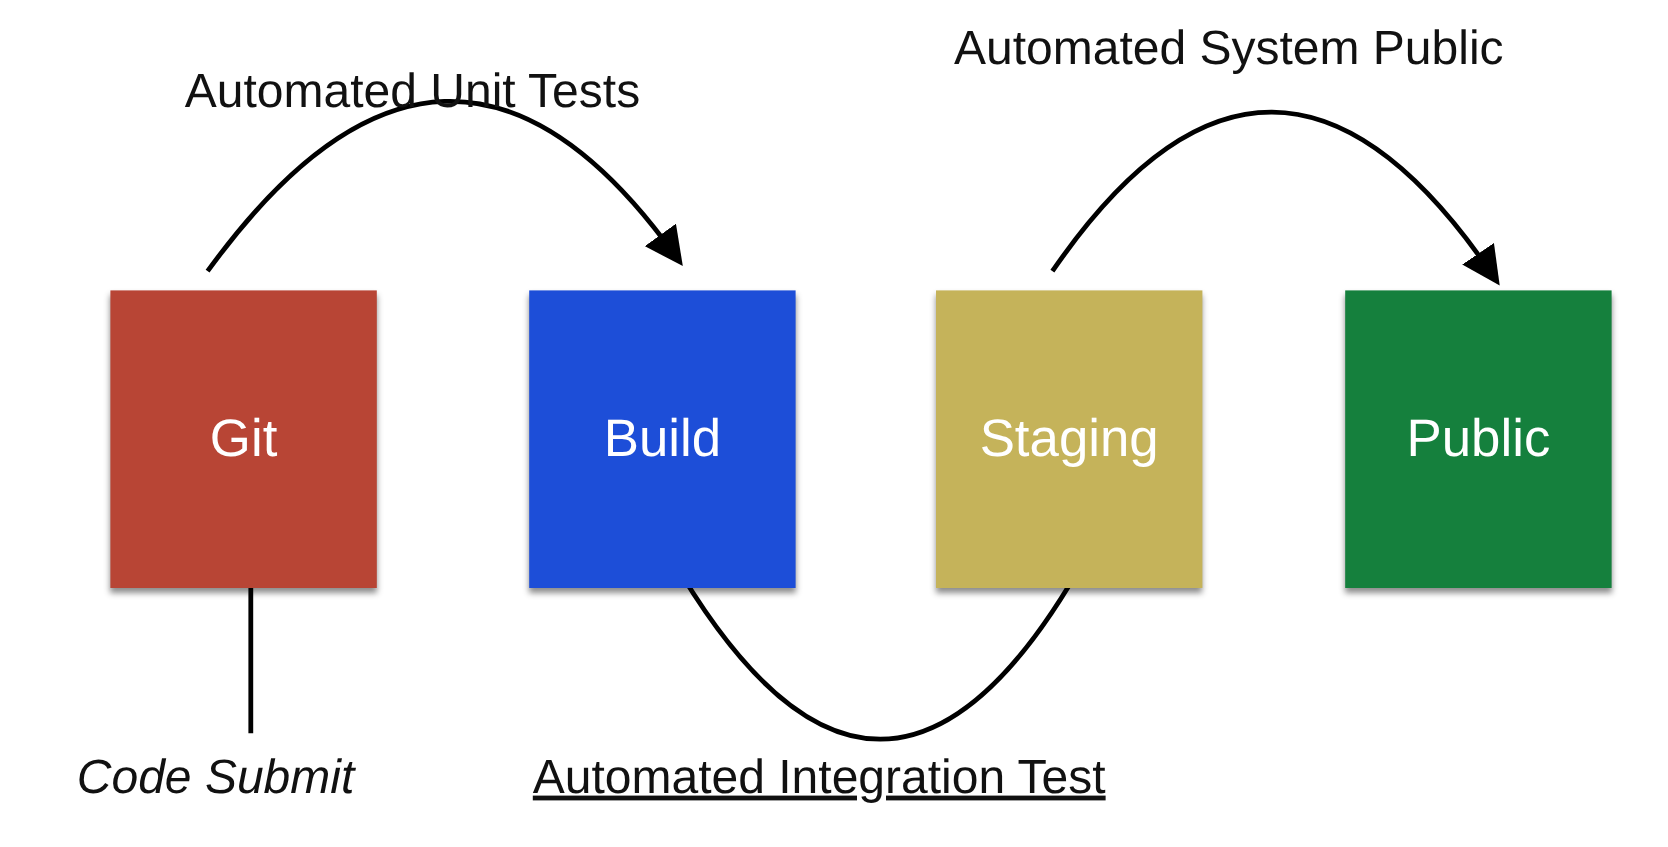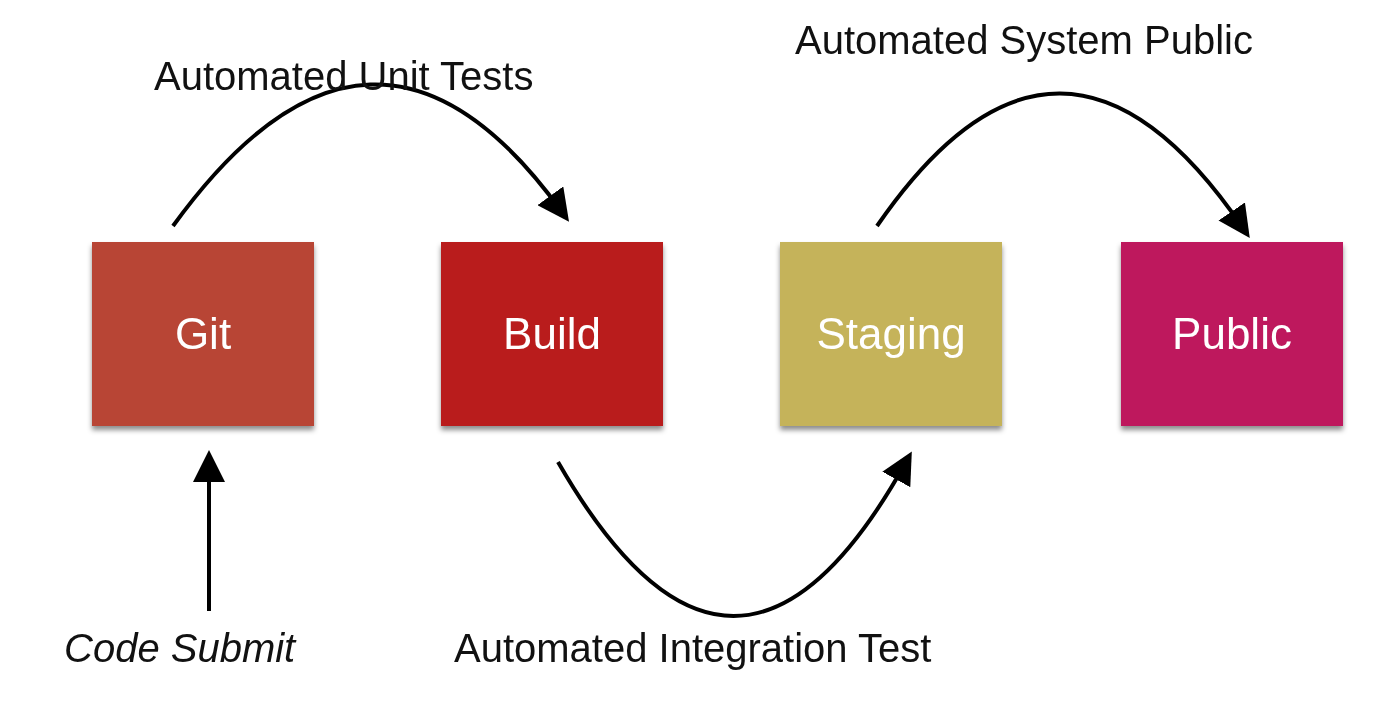--- a/index.html
+++ b/index.html
@@ -1,18 +1,18 @@
 <!DOCTYPE html>
 <html><head>
 <meta charset="utf-8">
 <style>
   html, body { margin:0; padding:0; background:#ffffff; }
   body { width:1390px; height:706px; position:relative; overflow:hidden;
          font-family: "Liberation Sans", "DejaVu Sans", sans-serif; }
-  .box { position:absolute; width:222px; height:184px; display:flex; align-items:center; justify-content:center;
+  .box { position:absolute; width:222px; height:248px; display:flex; align-items:center; justify-content:center;
          color:#ffffff; font-size:44px; box-shadow: 0 4px 5px rgba(0,0,0,0.45); }
   .lbl { position:absolute; color:#111; font-size:40px; white-space:nowrap; }
   svg { position:absolute; left:0; top:0; }
 </style>
 </head>
 <body>
 
 <svg width="1390" height="706">
   <defs>
     <marker id="ah" markerWidth="8" markerHeight="8" refX="5" refY="4" orient="auto" markerUnits="strokeWidth">
@@ -21,26 +21,26 @@
   </defs>
   <path d="M173,226 Q373,-50 562,212" fill="none" stroke="#000" stroke-width="4" marker-end="url(#ah)"></path>
   <path d="M558,462 Q735,770 906,462" fill="none" stroke="#000" stroke-width="4" marker-end="url(#ah)"></path>
   <path d="M877,226 Q1060,-40 1243,228" fill="none" stroke="#000" stroke-width="4" marker-end="url(#ah)"></path>
   <path d="M209,611 L209,462" fill="none" stroke="#000" stroke-width="4" marker-end="url(#ah)"></path>
 </svg>
 
 <div class="lbl" style="left:154px; top:22px;margin-top:32px;">Automated Unit Tests</div>
 <div class="lbl" style="left:795px; top:18px;">Automated System Public</div>
 <div class="lbl" style="left:64px; top:626px;font-style:italic;">Code Submit</div>
-<div class="lbl" style="left:454px; top:626px;">Automated Integration Test</div>
+<div class="lbl" style="left:444px; top:626px;text-decoration:underline;">Automated Integration Test</div>
 
 <div class="box stage" style="left: 92px; top: 242px; background: rgb(184, 69, 53);">
   <span>Git</span>
 </div>
-<div class="box stage" style="left: 441px; top: 242px; background: #b91c1c;">
+<div class="box stage" style="left: 441px; top: 242px; background: #1d4ed8;">
   <span>Build</span>
 </div>
 <div class="box stage" style="left: 780px; top: 242px; background: rgb(197, 179, 90);">
   <span>Staging</span>
 </div>
-<div class="box stage" style="left: 1121px; top: 242px; background: #be185d; justify-content: center;">
+<div class="box stage" style="left: 1121px; top: 242px; background: #15803d; justify-content: center;">
   <span>Public</span>
 </div>
 
 </body></html>

